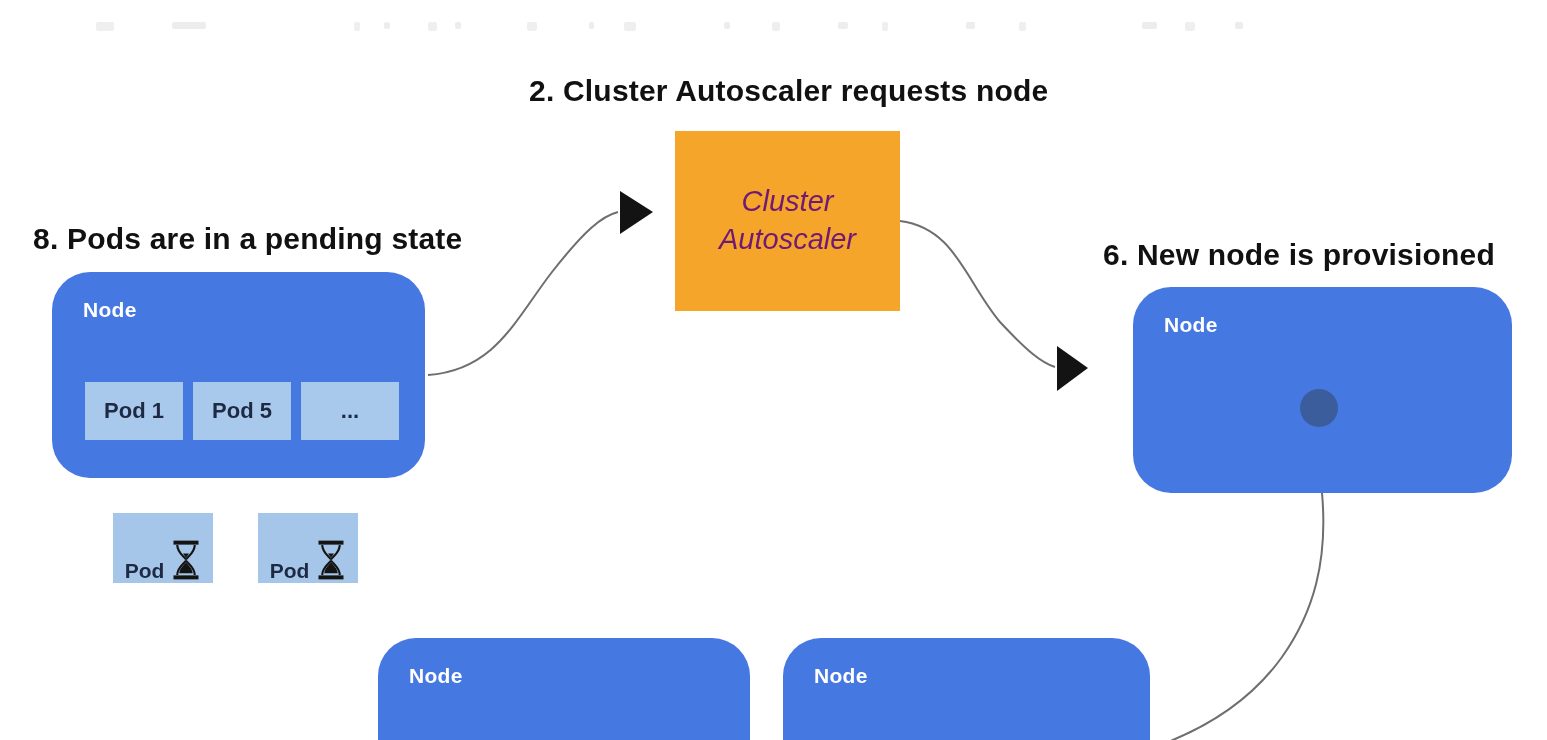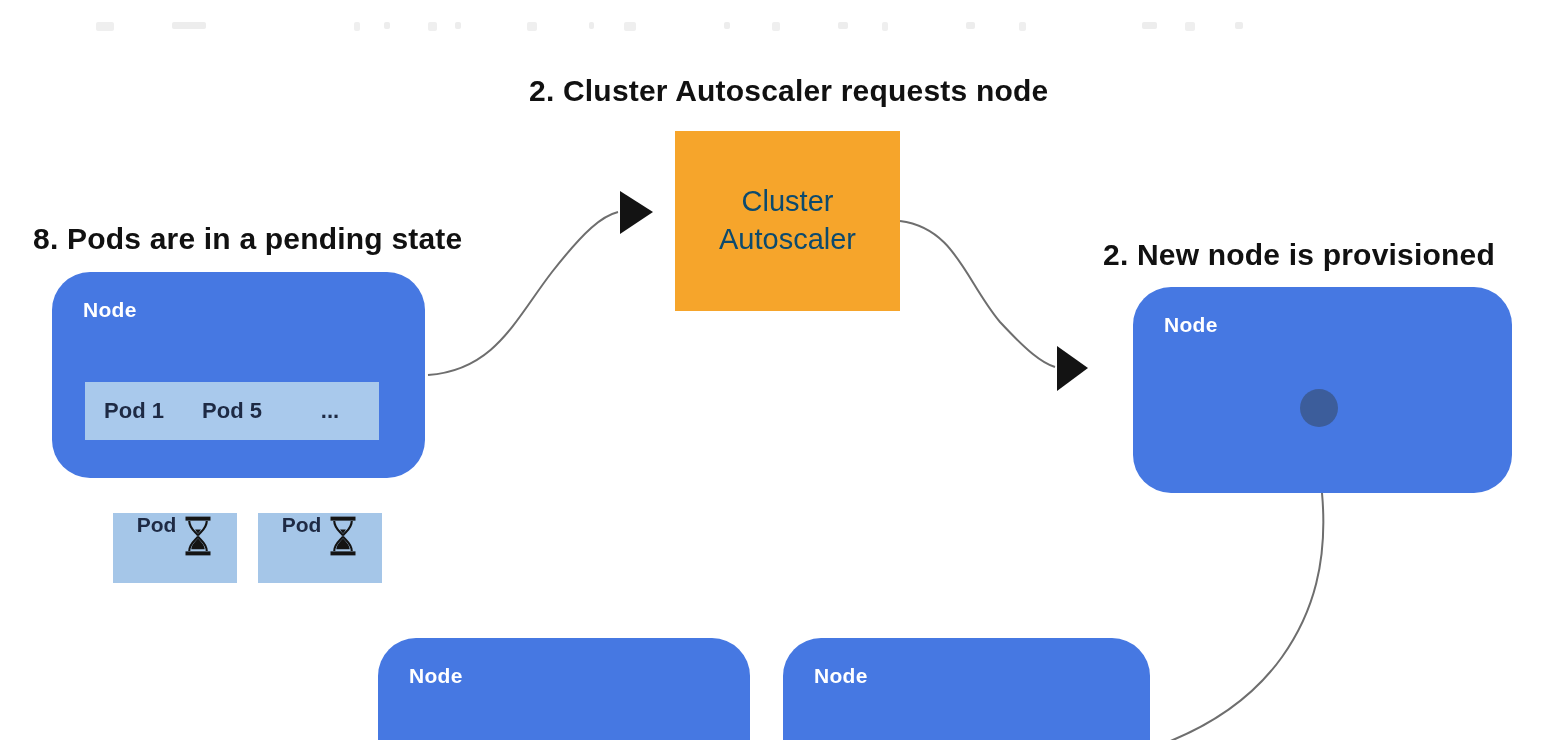--- a/index.html
+++ b/index.html
@@ -95,39 +95,40 @@
   .node-new          { left: 1133px; top: 287px; width: 379px; height: 206px; }
   .bottom-node-left  { left: 378px;  top: 638px; width: 372px; height: 140px;
                        border-radius: 38px 38px 0 0; }
   .bottom-node-right { left: 783px;  top: 638px; width: 367px; height: 140px;
                        border-radius: 38px 38px 0 0; }
 
   .pod-row {
     position: absolute;
     left: 33px; top: 110px;
     display: flex;
+    gap: 10px;
     justify-content: space-between;
   }
   .pod-box {
     width: 98px; height: 58px;
     background: var(--pod-blue);
     display: flex;
     align-items: center;
     justify-content: center;
     font-weight: bold;
     font-size: 22px;
     color: var(--pod-text);
   }
 
   .pending-pod {
     position: absolute;
-    width: 124px; height: 70px;
+    width: 100px; height: 70px;
     background: var(--pending-pod-blue);
     display: flex;
-    align-items: flex-start;
+    align-items: flex-end;
     justify-content: center;
     gap: 7px;
   }
   .pending-pod-1 { left: 113px; top: 513px; }
   .pending-pod-2 { left: 258px; top: 513px; }
   .pending-pod .pod-label {
     font-weight: bold;
     font-size: 21px;
     color: var(--pod-text);
   }
@@ -137,22 +138,23 @@
     position: absolute;
     left: 675px; top: 131px;
     width: 225px; height: 180px;
     background: var(--autoscaler-orange);
     display: flex;
     align-items: center;
     justify-content: flex-end;
     text-align: center;
     font-size: 29px;
     line-height: 1.3;
-    color: #0c4a6e;
+    color: #701a75;
     padding: 0 24px;
+    font-style: italic;
   }
 
   .cursor-dot {
     position: absolute;
     left: 167px; top: 102px;
     width: 38px; height: 38px;
     border-radius: 50%;
     background: var(--cursor-dot-blue);
   }
 </style>
@@ -185,21 +187,21 @@
   <svg class="connectors" viewBox="0 0 1547 740" xmlns="http://www.w3.org/2000/svg">
     <path d="M 428 375 C 495 370, 515 320, 552 272 C 585 230, 602 216, 618 212"></path>
     <polygon points="620,191 620,234 653,212"></polygon>
     <path d="M 900 221 C 955 228, 965 280, 1000 322 C 1028 352, 1042 363, 1055 367"></path>
     <polygon points="1057,346 1057,391 1088,368"></polygon>
     <path d="M 1322 493 C 1328 560, 1314 612, 1282 657 C 1252 699, 1208 726, 1168 742"></path>
   </svg>
 
   <div class="heading heading-1">8. Pods are in a pending state</div>
   <div class="heading heading-2">2. Cluster Autoscaler requests node</div>
-  <div class="heading heading-3">2. New node is provisioned</div>
+  <div class="heading heading-3">6. New node is provisioned</div>
 
   <div class="node node-pending">
     <div class="node-label">Node</div>
     <div class="pod-row">
       <div class="pod-box">Pod 1</div>
       <div class="pod-box">Pod 5</div>
       <div class="pod-box">...</div>
     </div>
   </div>
 

